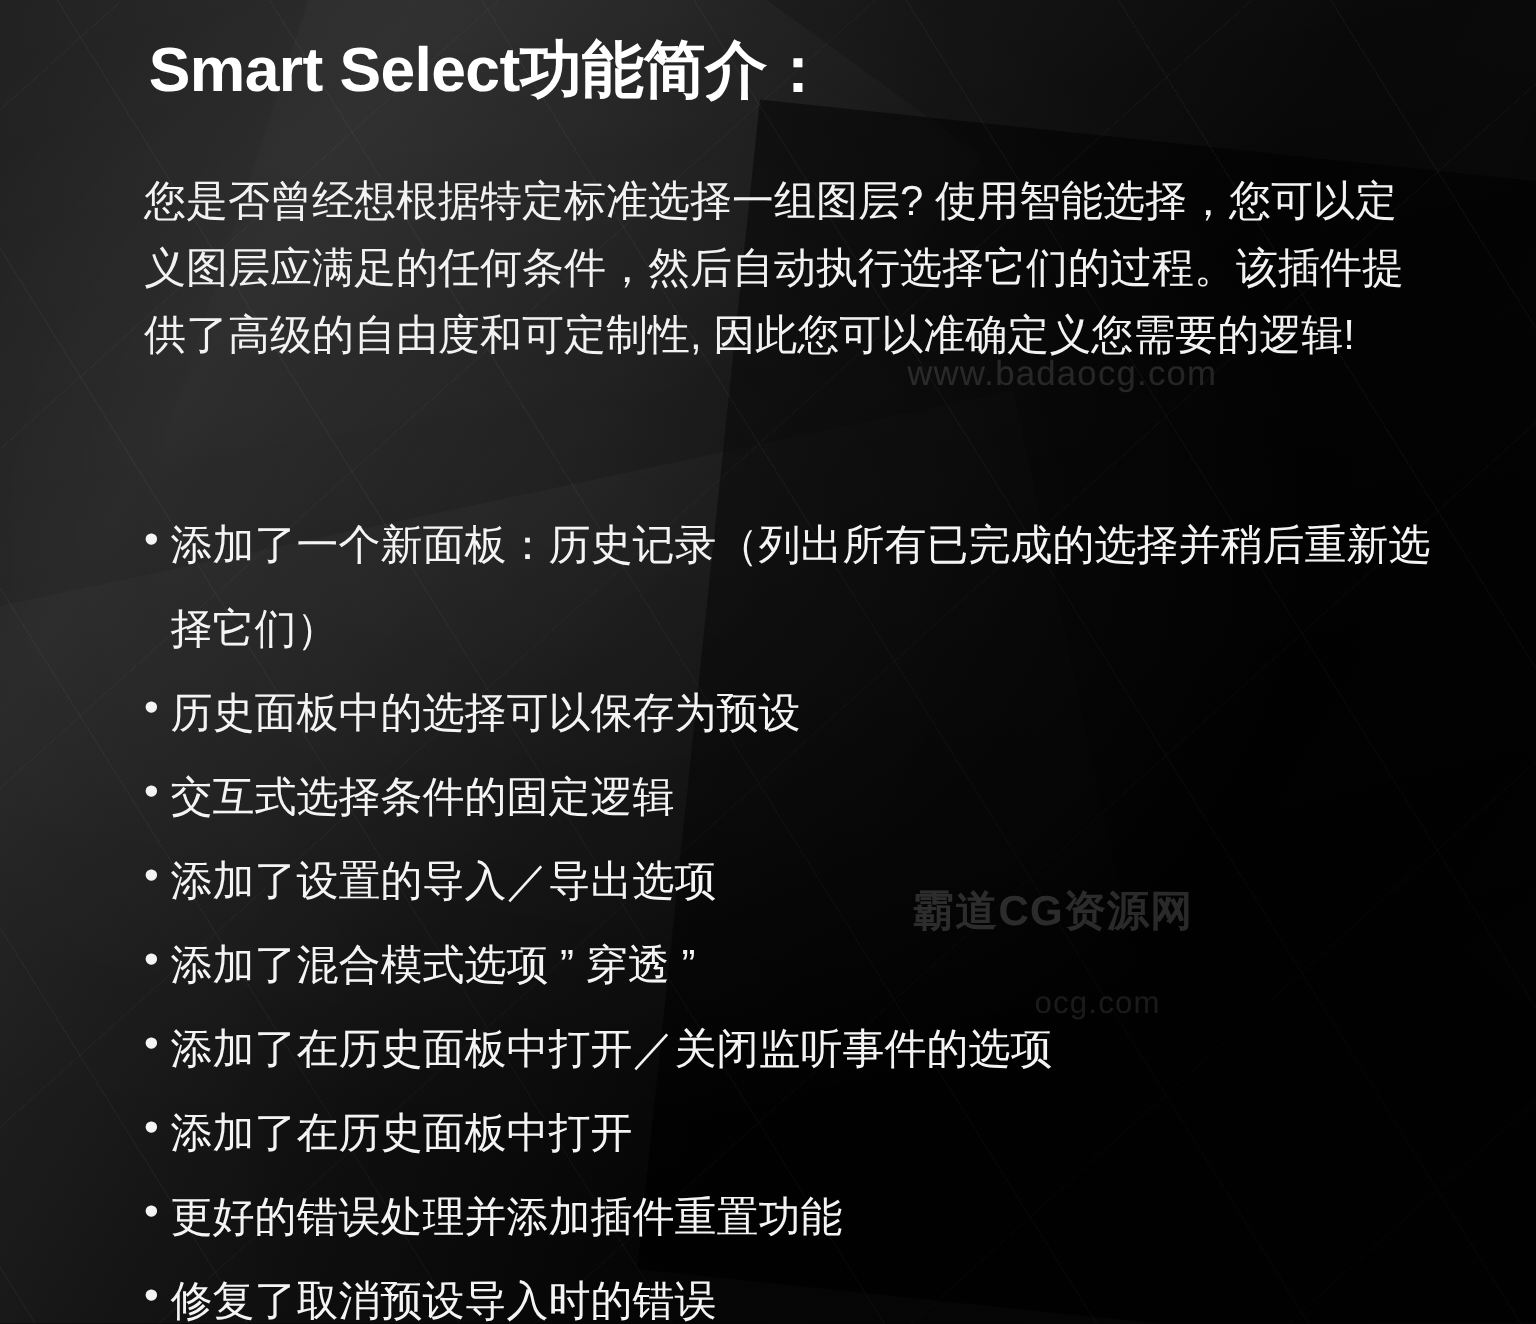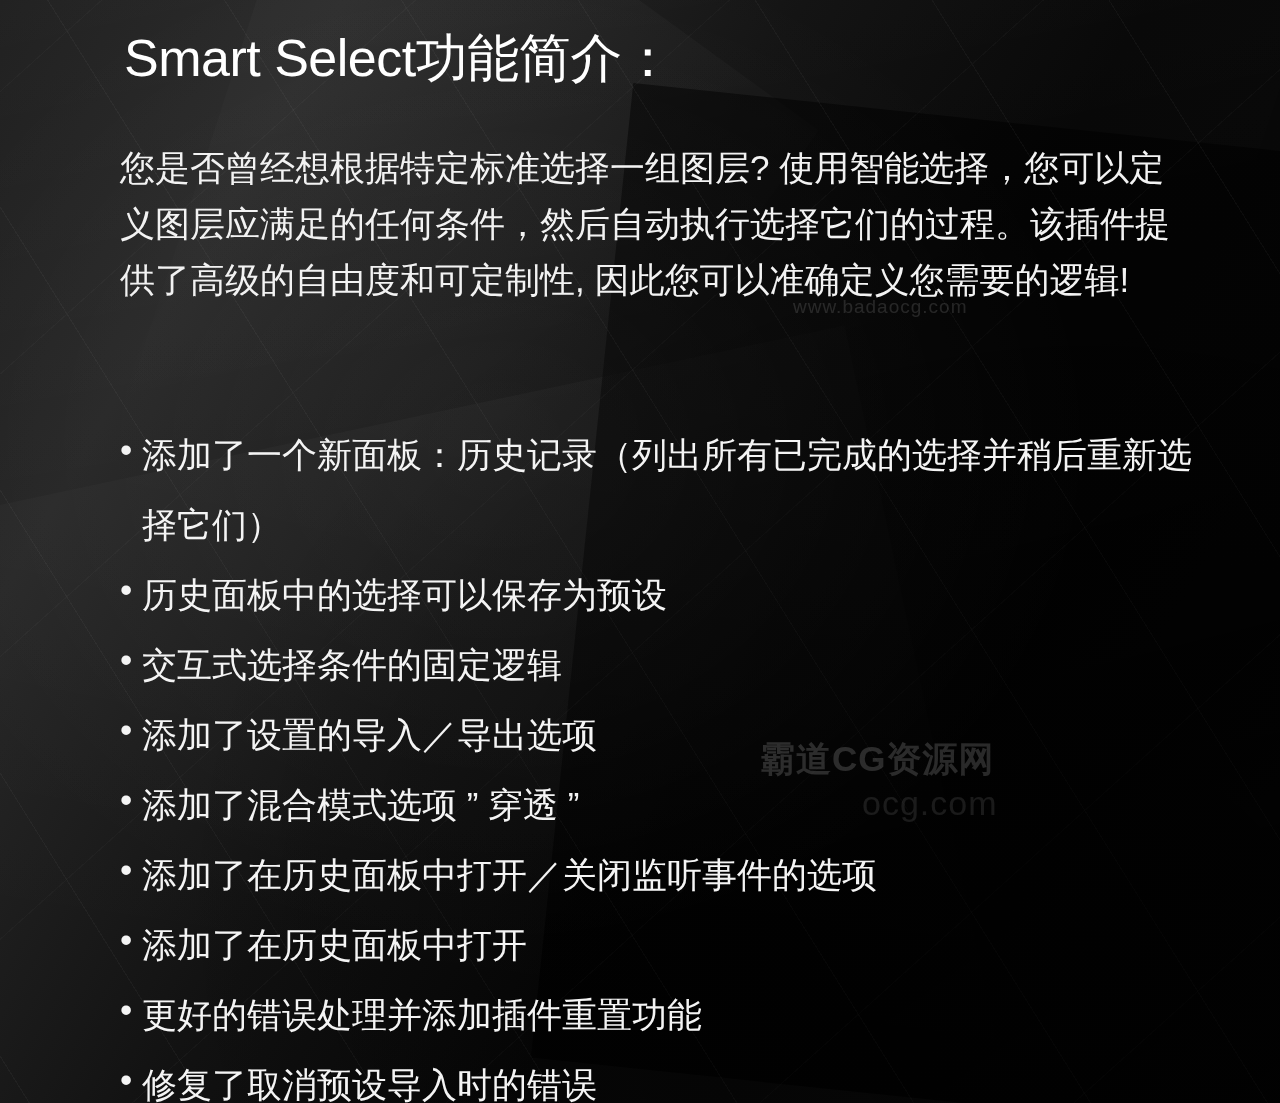--- a/index.html
+++ b/index.html
@@ -92,55 +92,55 @@
   
   .watermark {
     position: absolute;
     color: rgba(255,255,255,0.12);
     font-family: "Liberation Sans", "DejaVu Sans", sans-serif;
     letter-spacing: 1px;
     user-select: none;
     white-space: nowrap;
   }
   .wm-url-1 {
-    left: 793px;
+    left: 756px;
     top: 296px;
-    font-size: 19px;
+    font-size: 29px;
     color: rgba(255,255,255,0.13);
   }
   .wm-brand {
     left: 760px;
     top: 736px;
     font-size: 35px;
     font-weight: bold;
     color: rgba(255,255,255,0.16);
     text-align: center;
   }
   .wm-url-2 {
     left: 862px;
-    top: 784px;
-    font-size: 34px;
+    top: 820px;
+    font-size: 26px;
     color: rgba(255,255,255,0.10);
     text-align: center;
   }
 
   
   .content {
     position: absolute;
     left: 0;
     top: 0;
     width: 1280px;
     height: 1103px;
   }
   .title {
     position: absolute;
     left: 124px;
     top: 24px;
     font-size: 52px;
-    font-weight: normal;
+    font-weight: bold;
     color: #ffffff;
     letter-spacing: -0.5px;
     white-space: nowrap;
   }
   .intro {
     position: absolute;
     left: 120px;
     top: 108px;
     width: 1070px;
     font-size: 35px;

